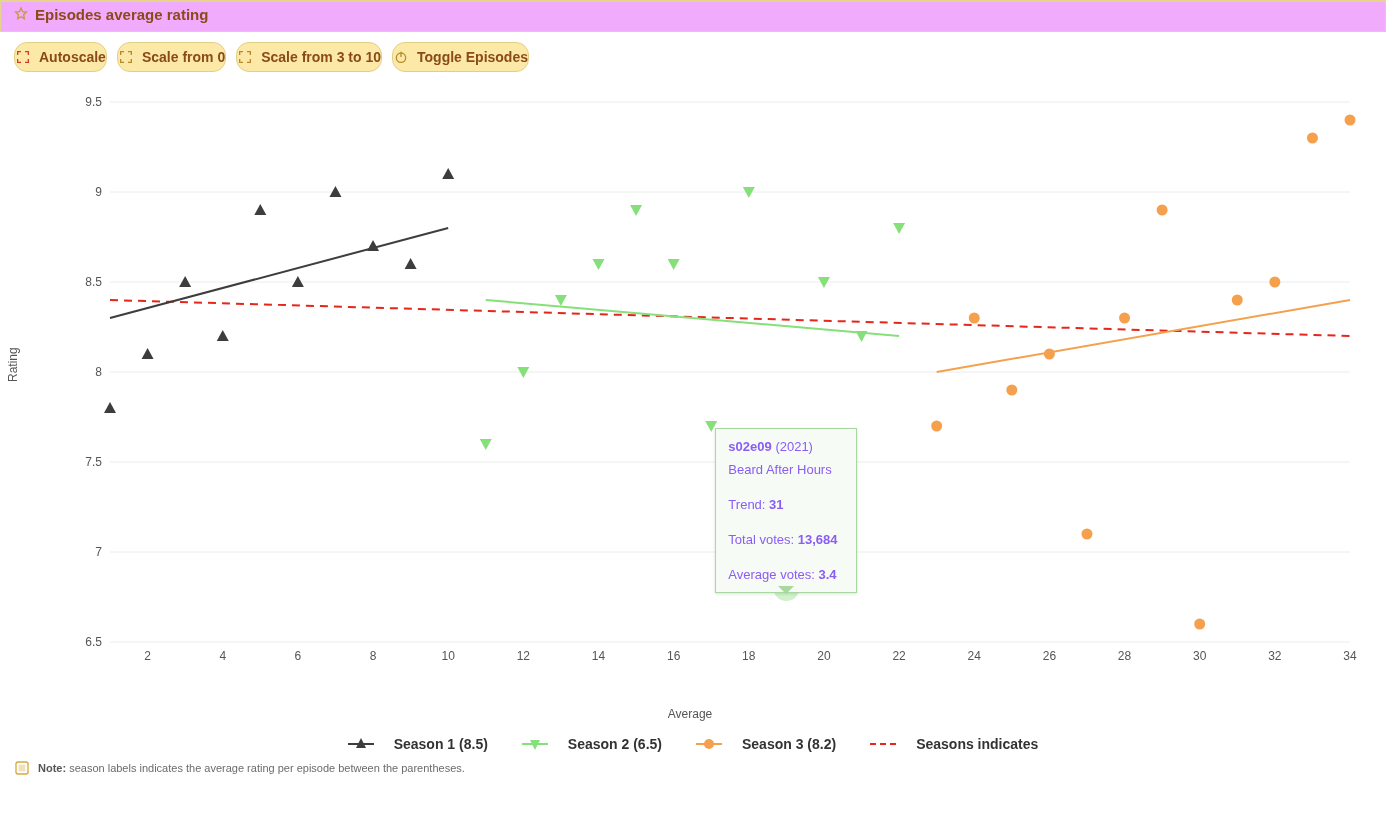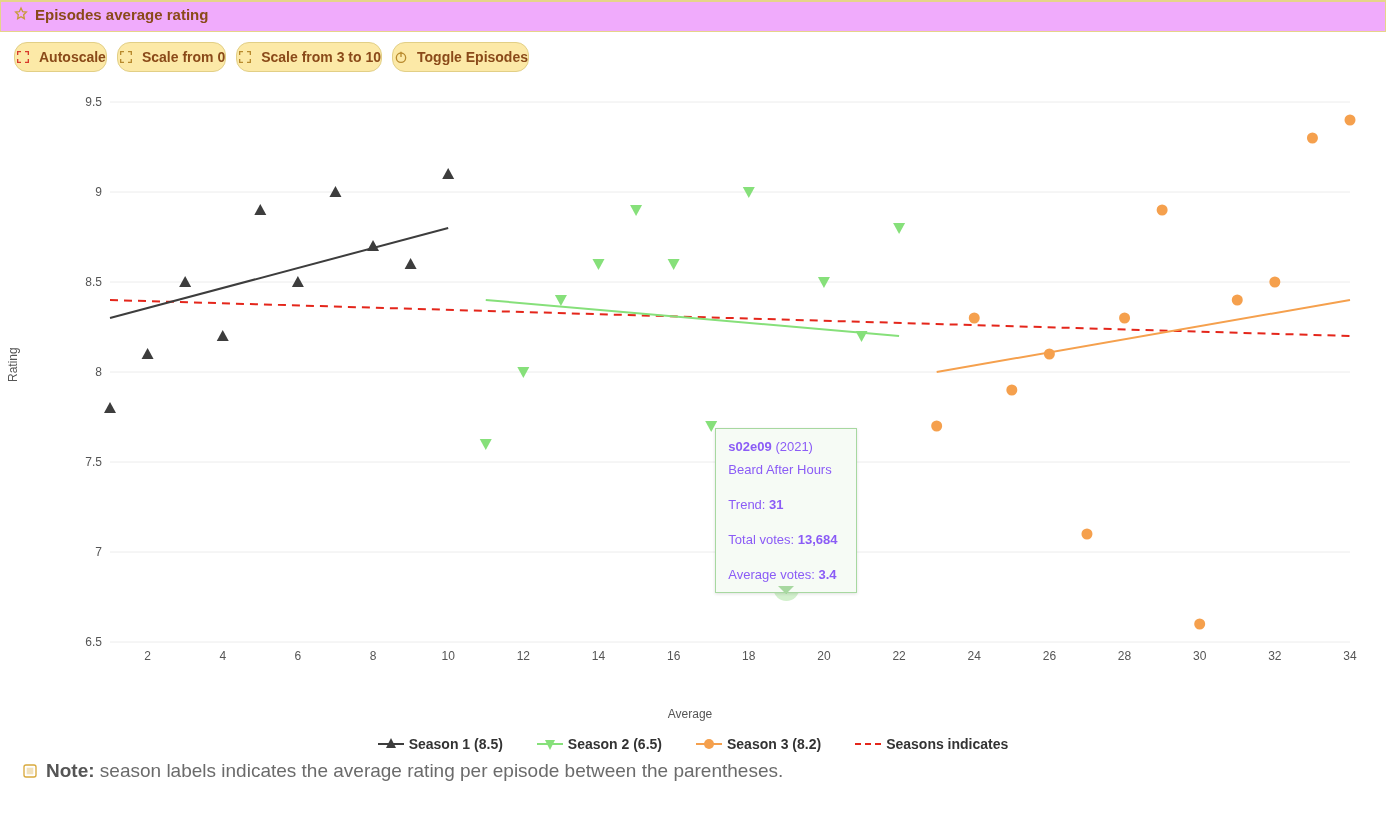--- a/index.html
+++ b/index.html
@@ -13,22 +13,22 @@
 .btn svg{width:16px;height:16px}
 .chart-area{position:relative;width:1380px;height:650px;margin-left:0}
 .plot{position:absolute;left:70px;top:10px;width:1290px;height:590px}
 .xaxis-title{position:absolute;left:50%;transform:translateX(-50%);top:625px;font-size:12px;color:#555}
 .yaxis-title{position:absolute;left:6px;top:300px;transform:rotate(-90deg);transform-origin:left top;font-size:12px;color:#555}
 .trend1{stroke:#3d3d3d;stroke-width:2;fill:none}
 .trend2{stroke:#86e07a;stroke-width:2;fill:none}
 .trend3{stroke:#f5a04d;stroke-width:2;fill:none}
 .trendall{stroke:#e4261b;stroke-width:2;fill:none;stroke-dasharray:8 6}
 .legend{display:flex;justify-content:center;gap:34px;margin-top:4px;font-weight:bold;font-size:14px;color:#333}
-.legend .item{display:flex;align-items:center;gap:5px;cursor:pointer}
-.note{display:flex;align-items:center;gap:8px;color:#6b6b6b;font-size:19px;padding:8px 22px}
+.legend .item{display:flex;align-items:center;gap:20px;cursor:pointer}
+.note{display:flex;align-items:center;gap:8px;color:#6b6b6b;font-size:11px;padding:8px 14px}
 .note b{color:#555}
 .tooltip{position:absolute;background:#f6fbf5;border:1px solid #a7d8a0;border-radius:0;padding:10px 12px;font-size:13px;color:#8b5cf6;box-shadow:0 1px 3px rgba(0,0,0,.12);width:142px}
 .tooltip .hd{margin-bottom:8px}
 .tooltip .row{margin-top:20px}
 .tooltip::after{content:"";position:absolute;bottom:-10px;left:50%;margin-left:-8px;border:8px solid transparent;border-top-color:#a7d8a0}
 .halo{fill:#bfeab6;opacity:.7}
 </style>
 </head>
 <body>
 <div class="wrap">

